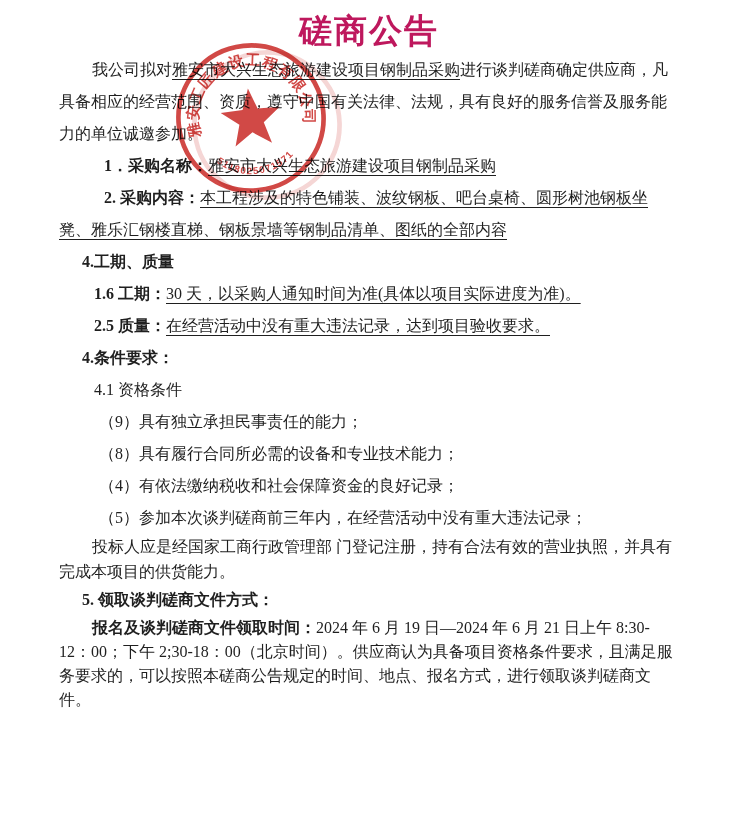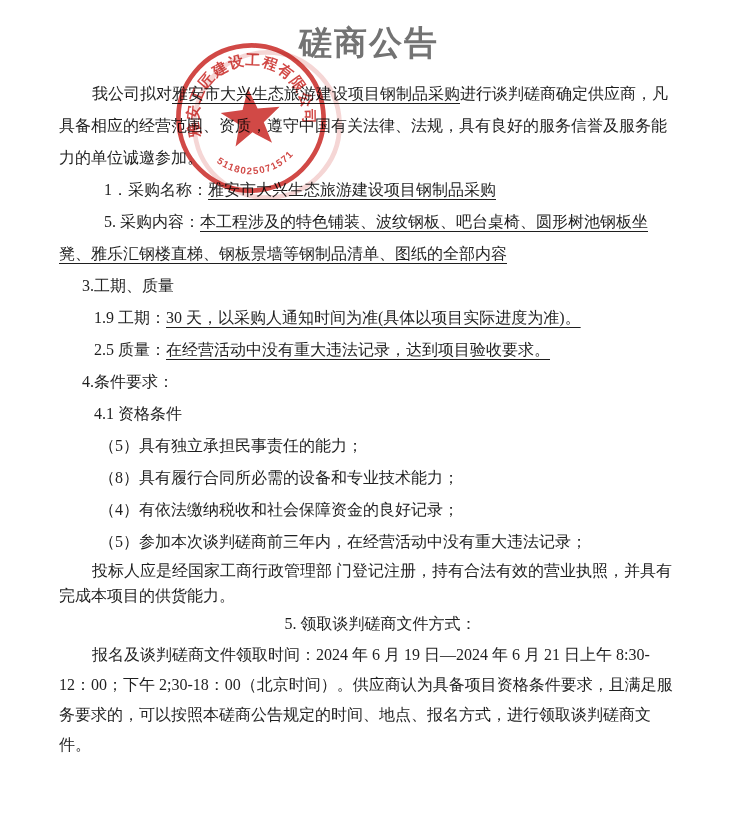--- a/index.html
+++ b/index.html
@@ -7,36 +7,36 @@
     position:relative;
     width:738px; height:835px;
     margin:0 auto;
     background:#ffffff;
     overflow:hidden;
     font-family:"Liberation Serif","DejaVu Serif",serif;
     color:#1f1f1f;
   }
   .content { padding:0 59px; font-size:16px; line-height:32px; }
   h1.doc-title {
-    margin:12px; padding-top:8px;
+    margin:0; padding-top:8px;
     font-size:33px; line-height:46px;
     text-align:center; font-weight:bold;
-    letter-spacing:2px; color:#737373;
+    letter-spacing:2px; color:#be185d;
   }
   p.para { margin:0; }
   .intro { margin-top:20px; text-indent:33px; }
   .ind45 { text-indent:45px; }
   .ind23 { text-indent:23px; }
   .ind35 { text-indent:35px; }
   .ind40 { text-indent:40px; }
   .indent2 { text-indent:33px; }
   .p42para { line-height:25px; }
-  .item5 { margin-top:8px;text-align:center; }
-  .para5 { line-height:30px; margin-top:4px; }
-  b { font-weight:normal; }
+  .item5 { margin-top:8px; }
+  .para5 { line-height:24px; margin-top:4px; }
+  b { font-weight:bold; }
   u {
     text-decoration:underline;
     text-underline-offset:4px;
     text-decoration-thickness:1px;
   }
   
   .seal {
     position:absolute; left:173px; top:40px;
     width:156px; height:156px;
     mix-blend-mode:multiply;
@@ -86,33 +86,33 @@
   </div>
 
   <h1 class="doc-title">磋商公告</h1>
 
   <div class="content">
 
     <p class="para intro"><span>我公司拟对</span><u>雅安市大兴生态旅游建设项目钢制品采购</u><span>进行谈判磋商确定供应商，凡具备相应的经营范围、资质，遵守中国有关法律、法规，具有良好的服务信誉及服务能力的单位诚邀参加。</span></p>
 
     <p class="para ind45"><b>1．采购名称：</b><u>雅安市大兴生态旅游建设项目钢制品采购</u></p>
 
-    <p class="para ind45"><b>5. 采购内容：</b><u>本工程涉及的特色铺装、波纹钢板、吧台桌椅、圆形树池钢板坐凳、雅乐汇钢楼直梯、钢板景墙等钢制品清单、图纸的全部内容</u></p>
+    <p class="para ind45"><b>2. 采购内容：</b><u>本工程涉及的特色铺装、波纹钢板、吧台桌椅、圆形树池钢板坐凳、雅乐汇钢楼直梯、钢板景墙等钢制品清单、图纸的全部内容</u></p>
 
-    <p class="para ind23"><b>3.工期、质量</b></p>
+    <p class="para ind23"><b>4.工期、质量</b></p>
 
-    <p class="para ind35"><b>1.9 工期：</b><u>30 天，以采购人通知时间为准(具体以项目实际进度为准)。</u></p>
+    <p class="para ind35"><b>1.6 工期：</b><u>30 天，以采购人通知时间为准(具体以项目实际进度为准)。</u></p>
 
     <p class="para ind35"><b>2.5 质量：</b><u>在经营活动中没有重大违法记录，达到项目验收要求。</u></p>
 
     <p class="para ind23"><b>4.条件要求：</b></p>
 
     <p class="para ind35"><span>4.1 资格条件</span></p>
 
-    <p class="para ind40">（5）具有独立承担民事责任的能力；</p>
+    <p class="para ind40">（9）具有独立承担民事责任的能力；</p>
     <p class="para ind40">（8）具有履行合同所必需的设备和专业技术能力；</p>
     <p class="para ind40">（4）有依法缴纳税收和社会保障资金的良好记录；</p>
     <p class="para ind40">（5）参加本次谈判磋商前三年内，在经营活动中没有重大违法记录；</p>
 
 
     <p class="para indent2 p42para">投标人应是经国家工商行政管理部 门登记注册，持有合法有效的营业执照，并具有完成本项目的供货能力。</p>
 
     <p class="para ind23 item5"><b>5. 领取谈判磋商文件方式：</b></p>
 
     <p class="para indent2 para5"><b>报名及谈判磋商文件领取时间：</b><span>2024 年 6 月 19 日—2024 年 6 月 21 日上午 8:30-12：00；下午 2;30-18：00（北京时间）。供应商认为具备项目资格条件要求，且满足服务要求的，可以按照本磋商公告规定的时间、地点、报名方式，进行领取谈判磋商文件。</span></p>

